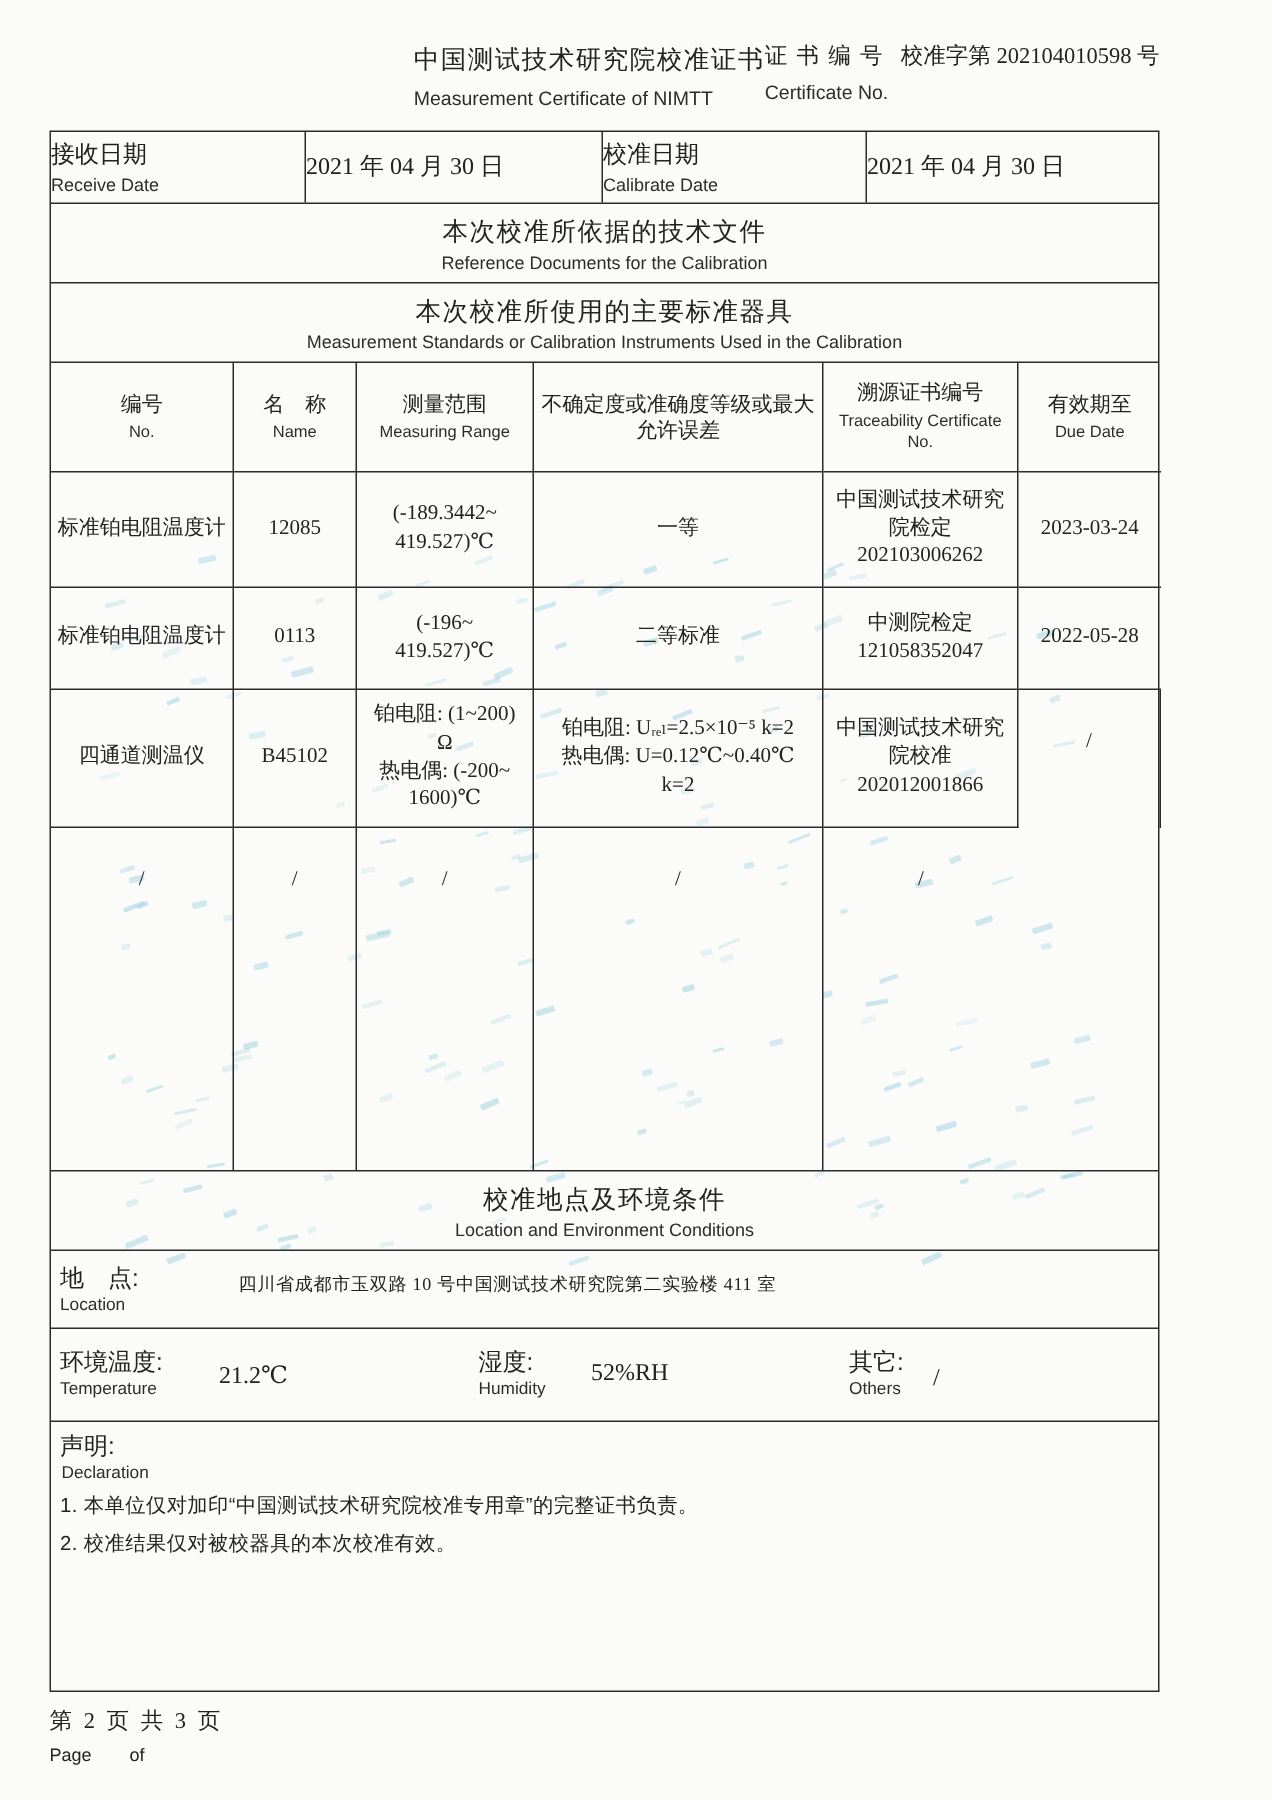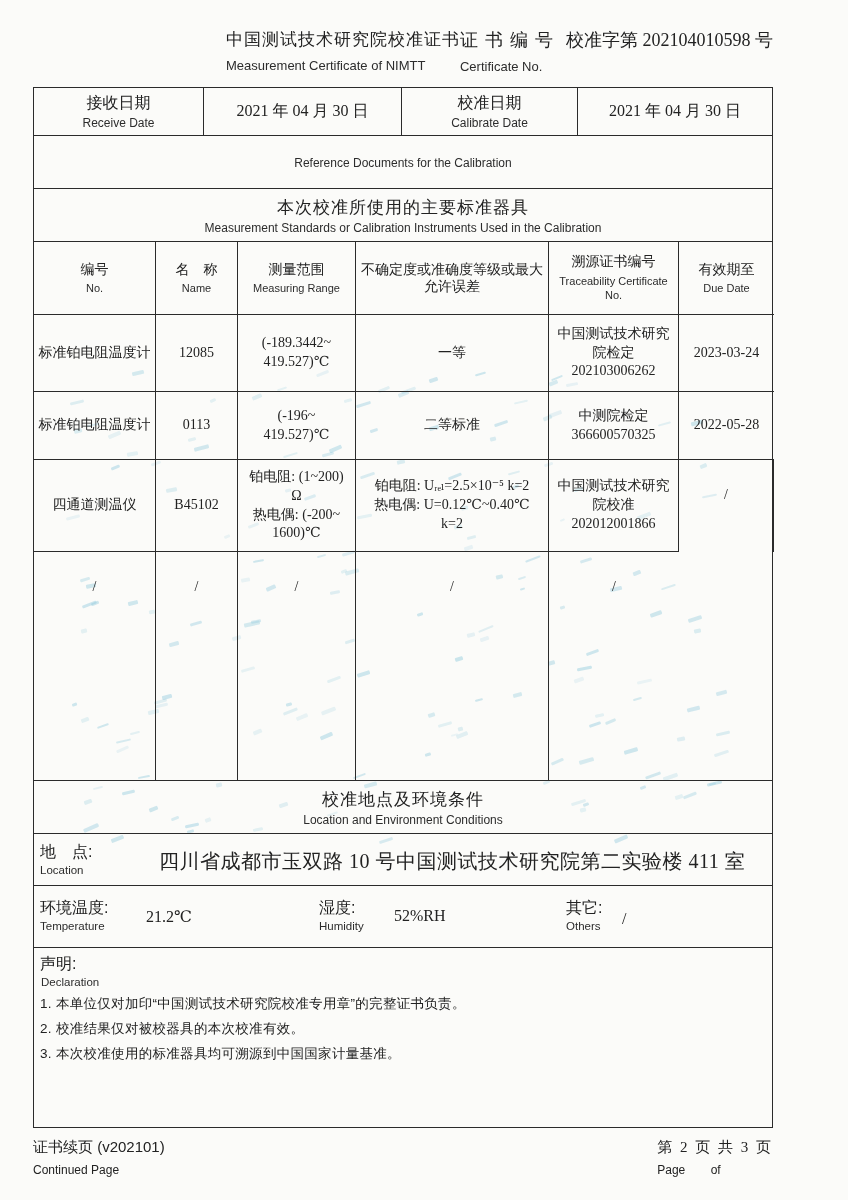--- a/index.html
+++ b/index.html
@@ -12,31 +12,31 @@
   body{width:848px;height:1200px;background:#fbfbf9;font-family:var(--sans);color:var(--ink)}
   .page{position:relative;width:848px;height:1200px;overflow:hidden}
   .wm{position:absolute;left:0;top:0;width:848px;height:1200px;z-index:0;pointer-events:none}
   .wm .mk{position:absolute;border-radius:1px}
   .content{position:relative;z-index:1}
 
   
   .top-header{position:absolute;left:33px;top:28px;width:740px;display:flex;justify-content:flex-end}
   .t-cn{font-size:17px;letter-spacing:1px}
   .t-en{font-size:13px;color:#2c2c2c;margin-top:7px}
-  .cert-line{font-size:18px;letter-spacing:1px}
+  .cert-line{font-size:15px;letter-spacing:1px}
   .cert-line .serif{font-family:var(--serif);letter-spacing:0;margin-left:6px}
 
   
   .doc{position:absolute;left:33px;top:87px;width:740px;height:1041px;border:1.5px solid var(--line);background:transparent}
   .cn{font-size:16px}
   .en{font-size:12px;color:#2c2c2c;margin-top:2px}
   .serif{font-family:var(--serif)}
 
   .dates-row{height:48px;display:grid;grid-template-columns:170px 198px 176px 1fr;border-bottom:1px solid var(--line)}
-  .dates-row .cell{display:flex;flex-direction:column;justify-content:center;align-items:center;border-right:1px solid var(--line)}
+  .dates-row .cell{display:flex;flex-direction:column;justify-content:center;align-items:flex-start;border-right:1px solid var(--line)}
   .dates-row .cell.last{border-right:none}
   .dates-row .value{font-size:16px}
 
   .section-title{height:53px;border-bottom:1px solid var(--line);display:flex;flex-direction:column;justify-content:center;align-items:center;text-align:center}
   .section-title .cn{font-size:17px;letter-spacing:1px}
 
   .ref-content{height:64px;border-bottom:1px solid var(--line);display:flex;align-items:center;justify-content:center;font-size:17px;letter-spacing:.5px}
 
   .standards-grid{display:grid;grid-template-columns:122px 82px 118px 193px 130px 95px;grid-template-rows:73px 77px 68px 92px 228px;border-bottom:1px solid var(--line)}
   .st-cell{border-right:1px solid var(--line);border-bottom:1px solid var(--line);display:flex;flex-direction:column;justify-content:center;align-items:center;text-align:center;padding:2px 3px;font-size:14px;line-height:1.35}
@@ -44,21 +44,21 @@
   .st-cell.lastrow{border-bottom:none;justify-content:flex-start;padding-top:26px}
   .st-cell.head{font-family:var(--sans);font-size:14px;line-height:1.25;padding:2px 4px}
   .st-cell.head .hd-en{font-size:11px;color:#2c2c2c;margin-top:3px;line-height:1.3}
   .st-cell .line{font-family:var(--serif)}
   .st-cell.data{font-family:var(--serif)}
 
   .loc-row{height:52px;border-bottom:1px solid var(--line);position:relative}
   .lbl{position:absolute}
   .lbl .cn{font-size:16px}
   .lbl .en{font-size:11.5px;margin-top:1px}
-  .loc-value{position:absolute;left:125px;top:14px;font-size:20px;letter-spacing:.5px}
+  .loc-value{position:absolute;left:125px;top:14px;font-size:12px;letter-spacing:.5px}
 
   .env-row{height:62px;border-bottom:1px solid var(--line);position:relative}
   .env-val{position:absolute;font-size:16px;font-family:var(--serif)}
 
   .decl{height:118px;padding:6px 10px 0 6px}
   .decl .cn{font-size:16px}
   .decl .en{font-size:11.5px;margin:1px 0 4px 1px}
   .decl .item{font-size:13.5px;line-height:1.85;letter-spacing:.3px}
 
   .footer{position:absolute;left:33px;top:1138px;width:740px;display:flex;justify-content:space-between}
@@ -270,20 +270,21 @@
         </div>
         <div class="cell value serif">2021 年 04 月 30 日</div>
         <div class="cell">
           <div class="cn">校准日期</div>
           <div class="en">Calibrate Date</div>
         </div>
         <div class="cell value serif last">2021 年 04 月 30 日</div>
       </div>
 
       <div class="section-title">
+        <div class="cn">本次校准所依据的技术文件</div>
         <div class="en">Reference Documents for the Calibration</div>
       </div>
 
 
       <div class="section-title">
         <div class="cn">本次校准所使用的主要标准器具</div>
         <div class="en">Measurement Standards or Calibration Instruments Used in the Calibration</div>
       </div>
 
       <div class="standards-grid" id="standards-grid">
@@ -329,21 +330,21 @@
           <div class="st-cell data">0113</div>
           <div class="st-cell data">
             <div class="line">(-196~</div>
             <div class="line">419.527)℃</div>
           </div>
           <div class="st-cell data">
             <div class="line">二等标准</div>
           </div>
           <div class="st-cell data">
             <div class="line">中测院检定</div>
-            <div class="line">366600570325</div>
+            <div class="line">121058352047</div>
           </div>
           <div class="st-cell data lastcol">2022-05-28</div>
           <div class="st-cell data">四通道测温仪</div>
           <div class="st-cell data">B45102</div>
           <div class="st-cell data">
             <div class="line">铂电阻: (1~200)</div>
             <div class="line">Ω</div>
             <div class="line">热电偶: (-200~</div>
             <div class="line">1600)℃</div>
           </div>
@@ -402,29 +403,24 @@
           <div class="en">Others</div>
         </div>
         <div class="env-val" style="left:588px;top:24px">/</div>
       </div>
 
       <div class="decl">
         <div class="cn">声明:</div>
         <div class="en">Declaration</div>
         <div class="item">1. 本单位仅对加印“中国测试技术研究院校准专用章”的完整证书负责。</div>
         <div class="item">2. 校准结果仅对被校器具的本次校准有效。</div>
-        <div class="item">3. 本次校准使用的标准器具均可溯源到中国国家计量基准。</div>
       </div>
     </div>
 
     <div class="footer">
-      <div class="left">
-        <div class="f-cn">证书续页 (v202101)</div>
-        <div class="f-en">Continued Page</div>
-      </div>
       <div class="right">
         <div class="f-cn">第 2 页 共 3 页</div>
         <div class="f-en">
           <span>Page</span>
           <span class="gap">of</span>
         </div>
       </div>
     </div>
   </div>
 </div>

